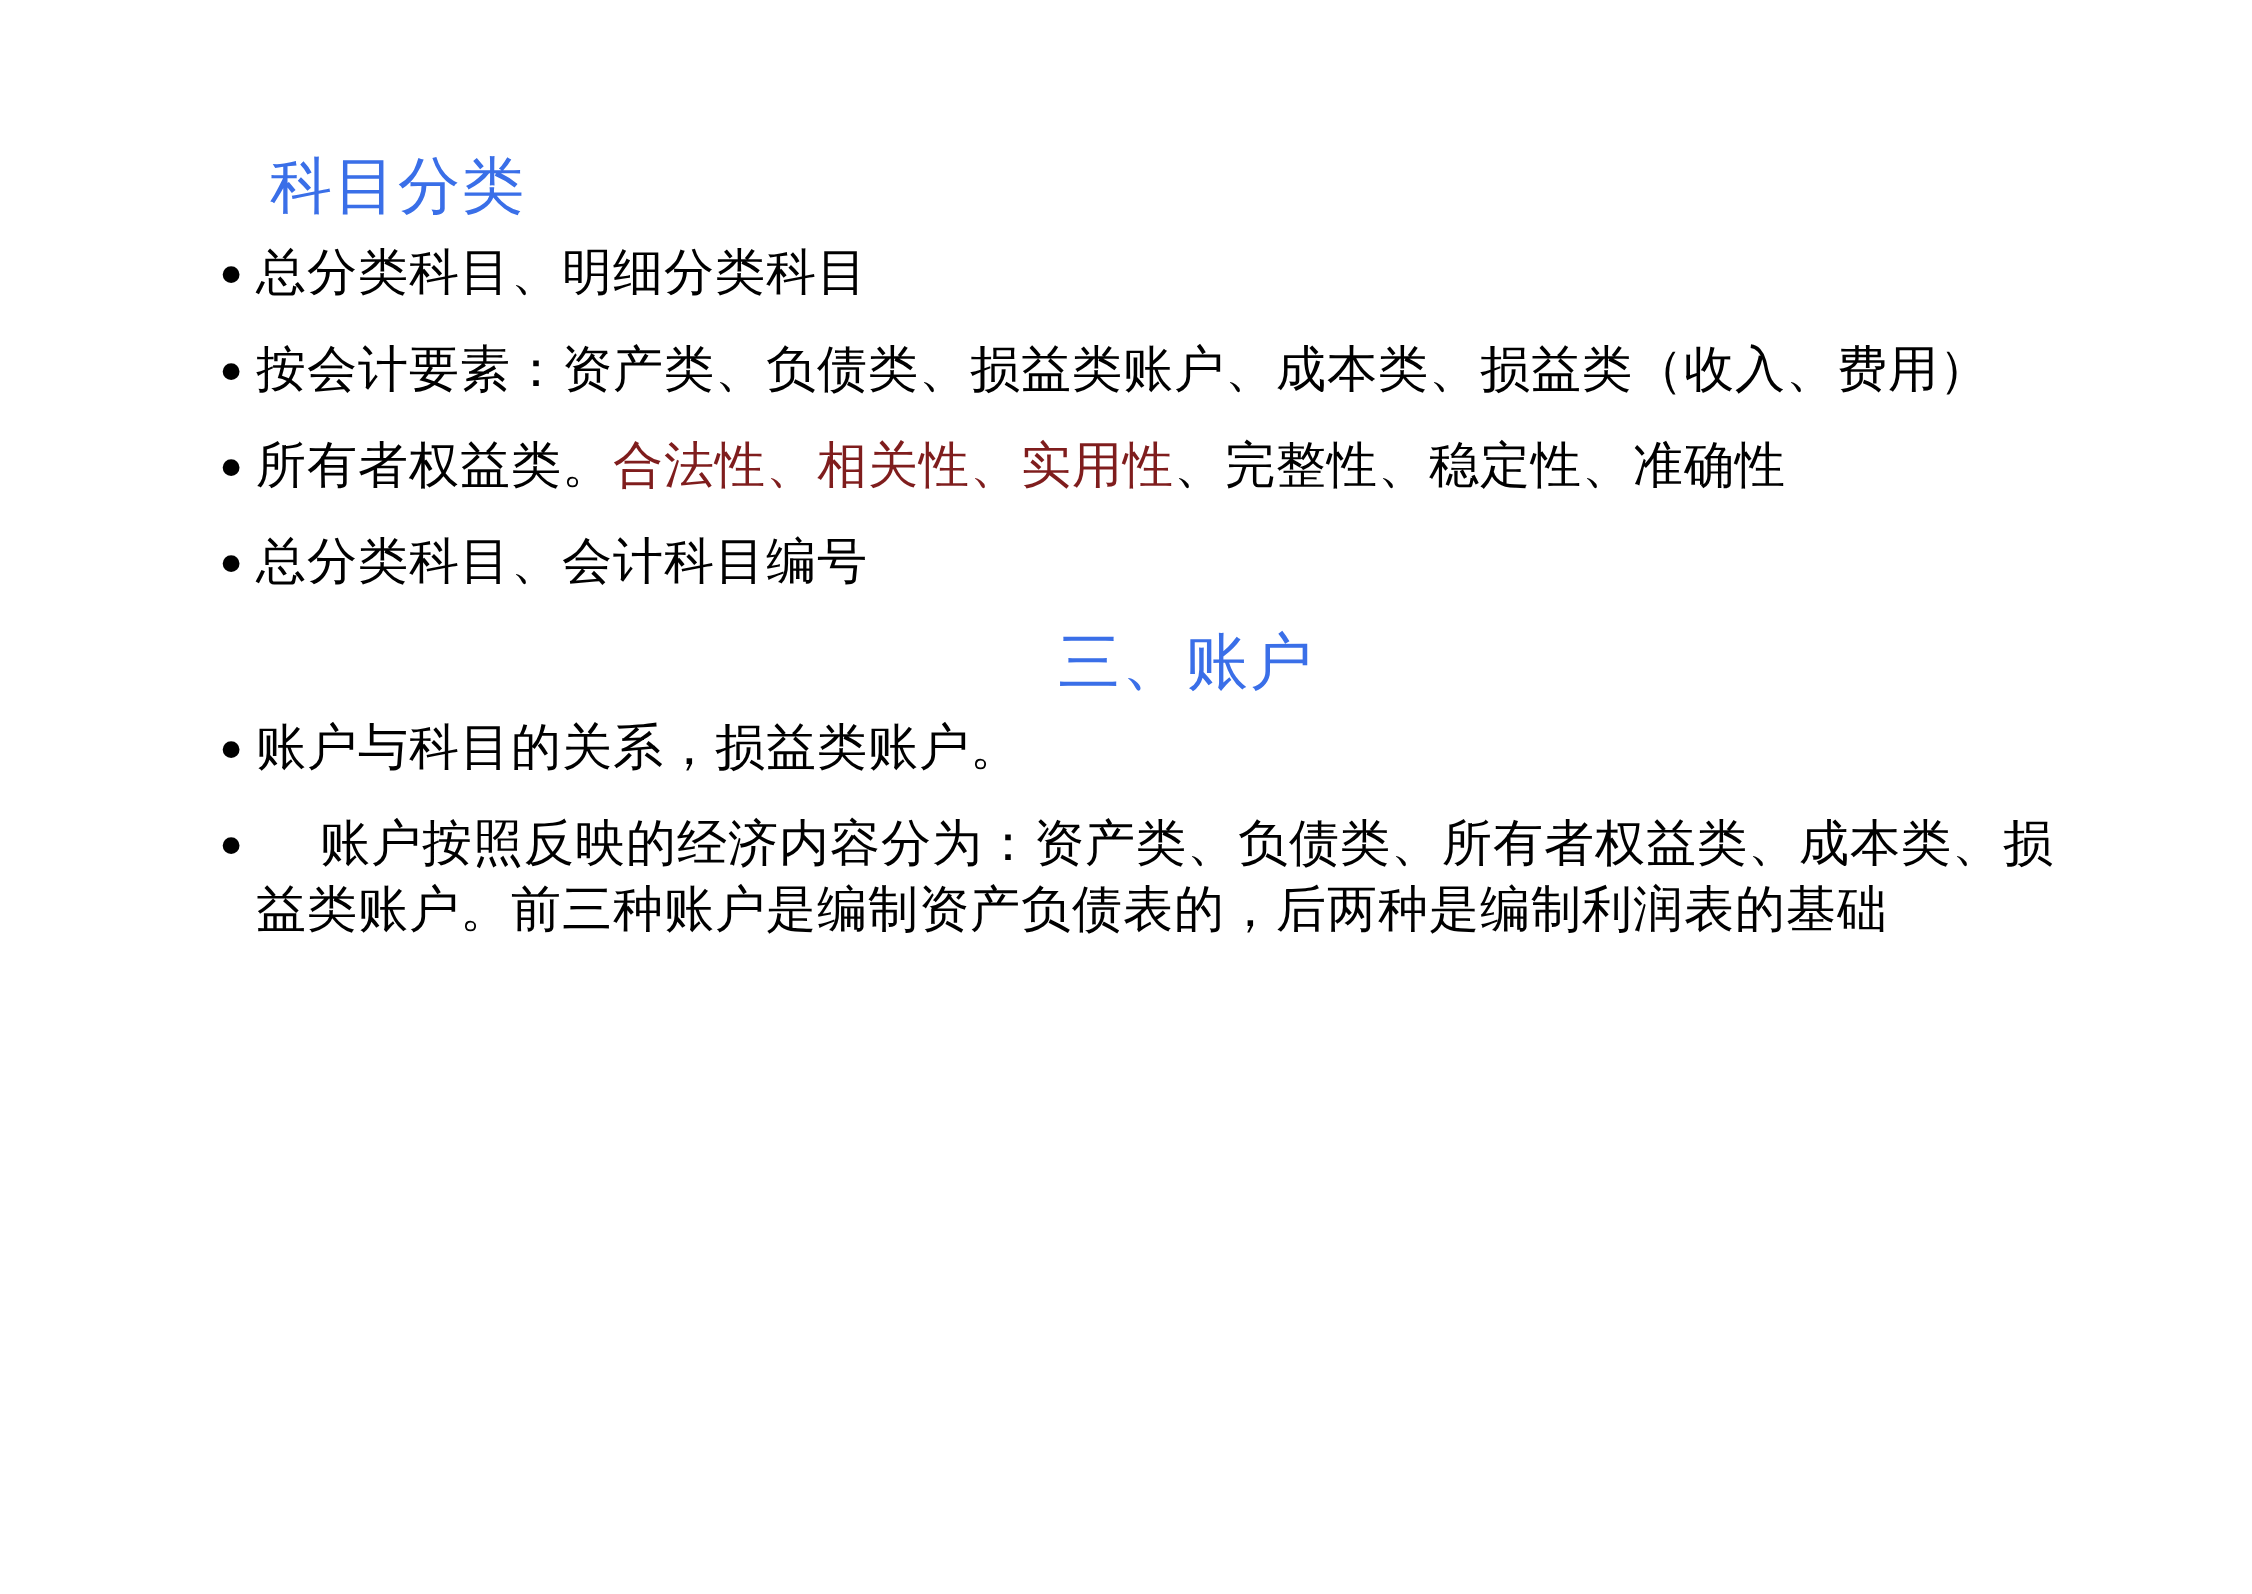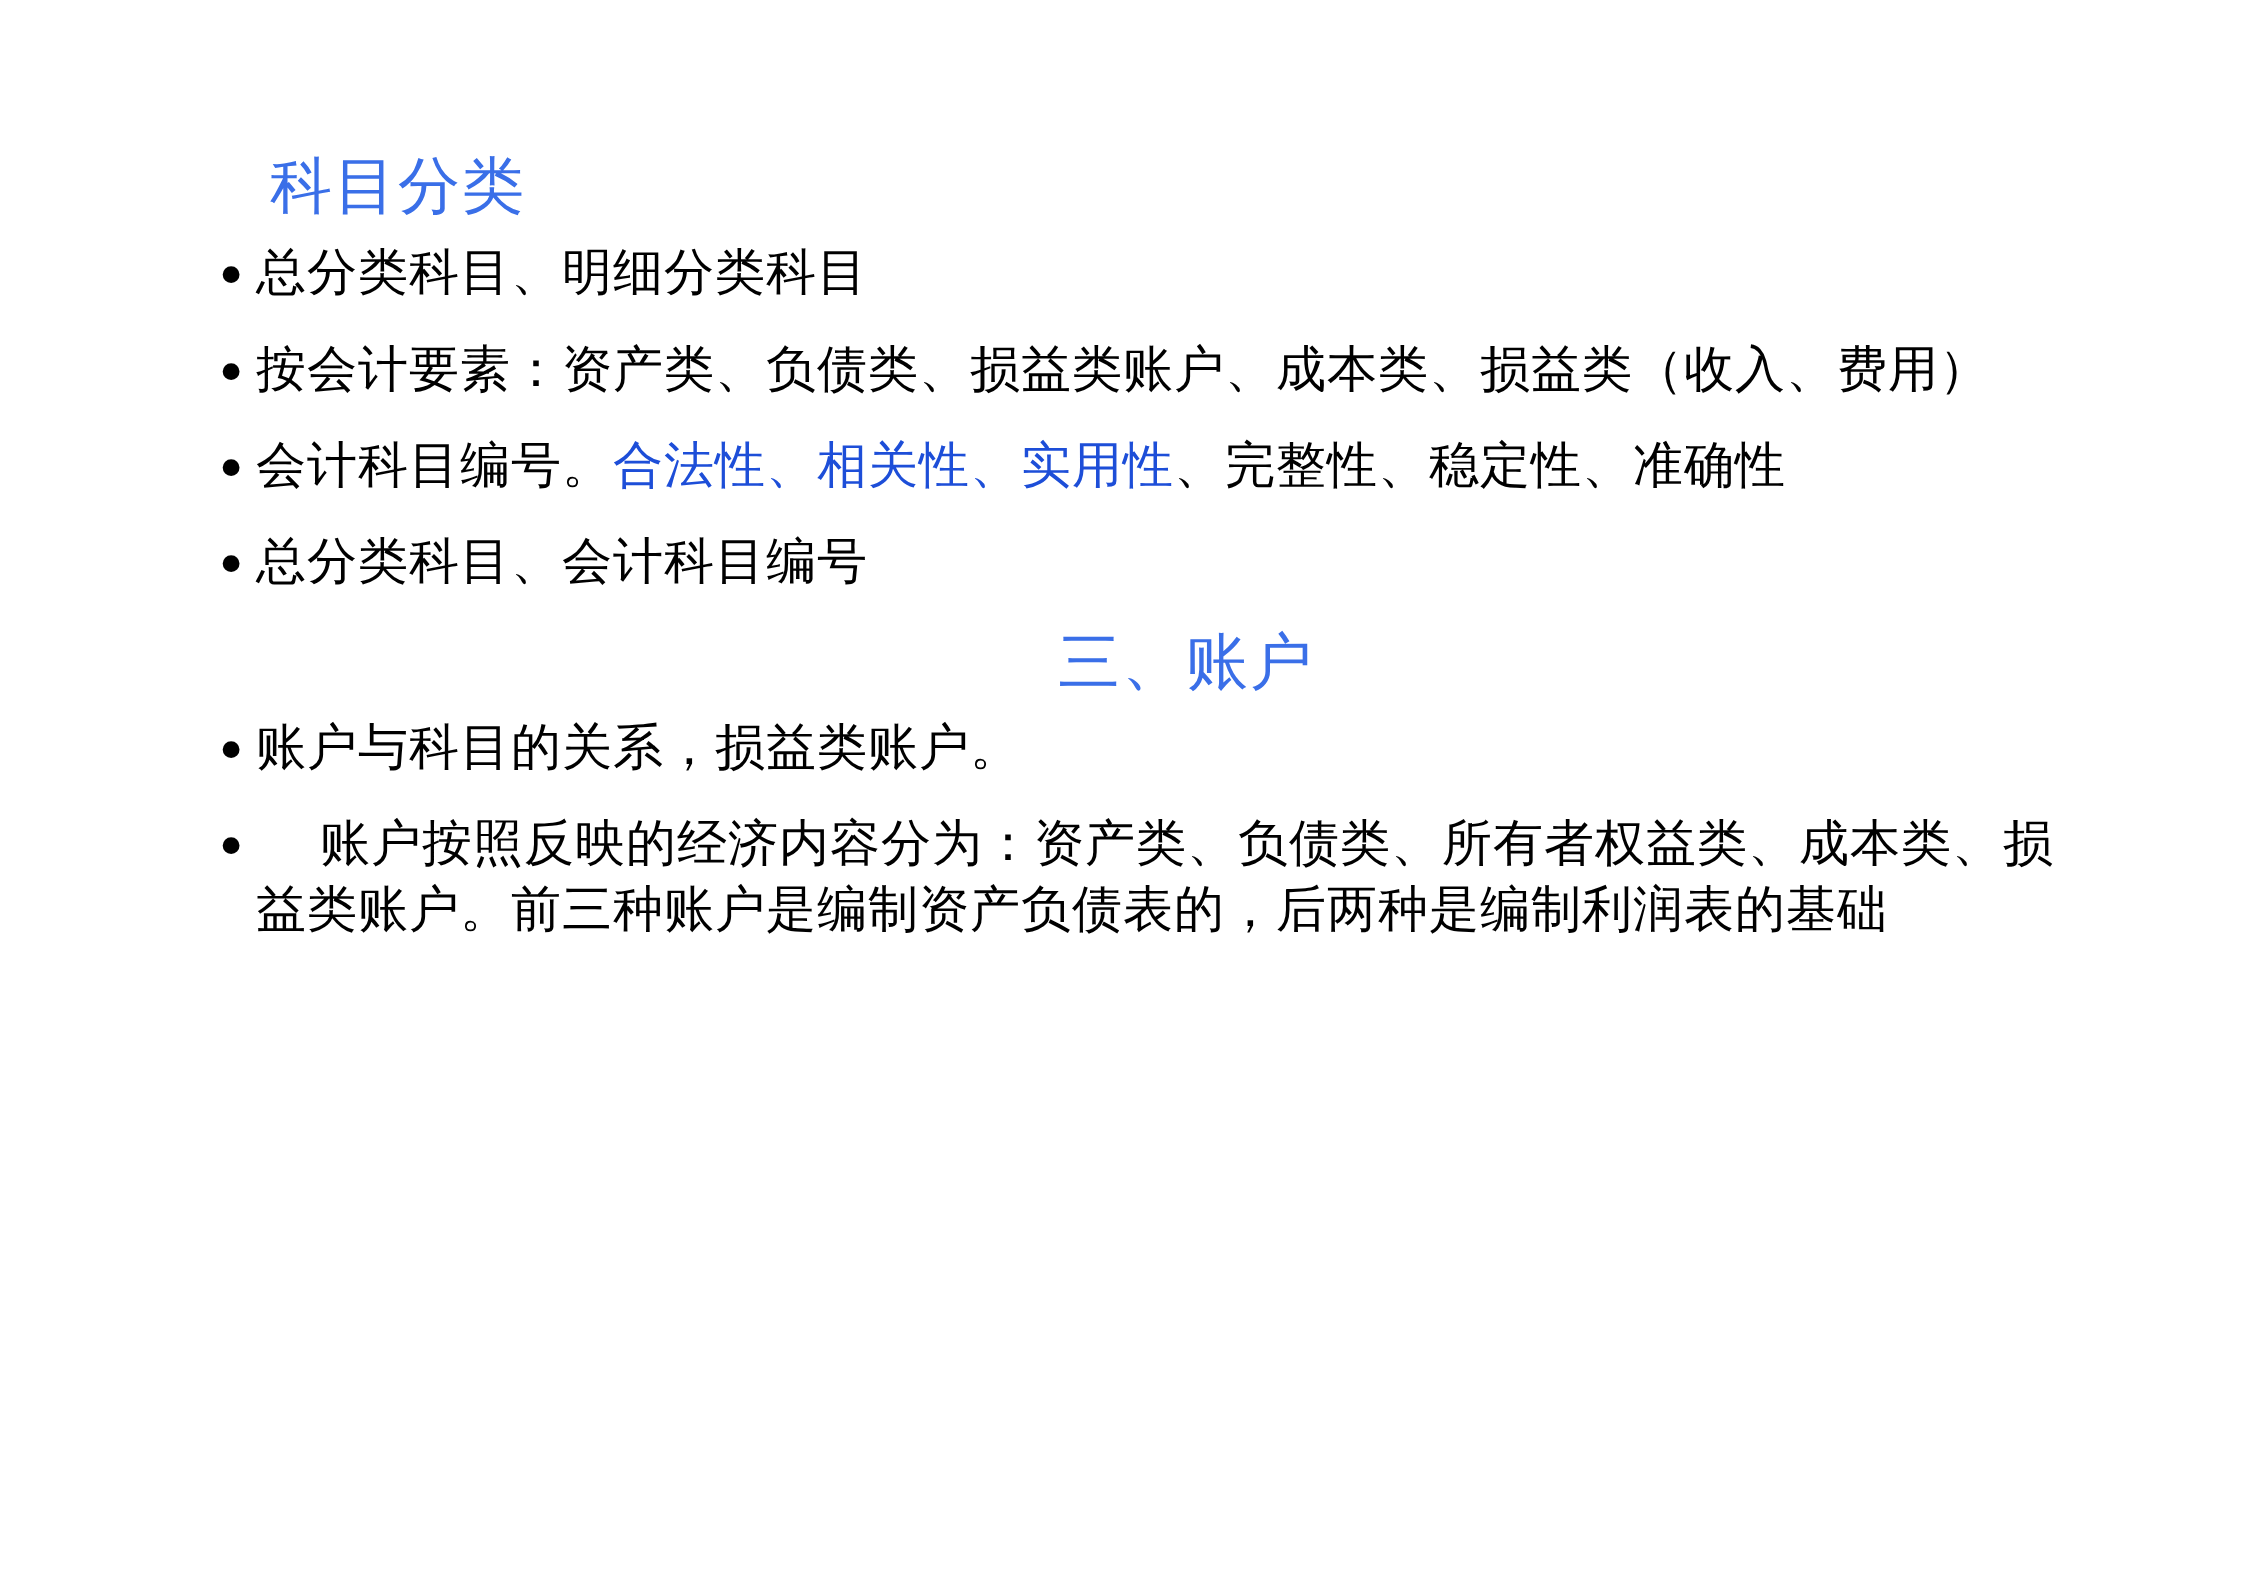--- a/index.html
+++ b/index.html
@@ -52,21 +52,21 @@
     font-size: 50px;
     line-height: 1.32;
     letter-spacing: 1px;
     padding-right: 40px;
   }
   .indent-first {
     display: inline-block;
     width: 64px;
   }
   .hl {
-    color: #1d4ed8;
+    color: #7f1d1d;
   }
   .tight {
     margin-bottom: 16px;
   }
 </style>
 </head>
 <body>
 
 <div class="slide">
 
@@ -77,21 +77,21 @@
     <span class="bullet-text">总分类科目、明细分类科目</span>
   </div>
 
   <div class="bullet-row">
     <span class="bullet-dot">•</span>
     <span class="bullet-text">按会计要素：资产类、负债类、损益类账户、成本类、损益类（收入、费用）</span>
   </div>
 
   <div class="bullet-row">
     <span class="bullet-dot">•</span>
-    <span class="bullet-text"><span>会计科目编号。</span><span class="hl">合法性、相关性、实用性</span><span>、完整性、稳定性、准确性</span></span>
+    <span class="bullet-text"><span>所有者权益类。</span><span class="hl">合法性、相关性、实用性</span><span>、完整性、稳定性、准确性</span></span>
   </div>
 
   <div class="bullet-row tight">
     <span class="bullet-dot">•</span>
     <span class="bullet-text">总分类科目、会计科目编号</span>
   </div>
 
   <div class="heading sub">三、账户</div>
 
   <div class="bullet-row">

